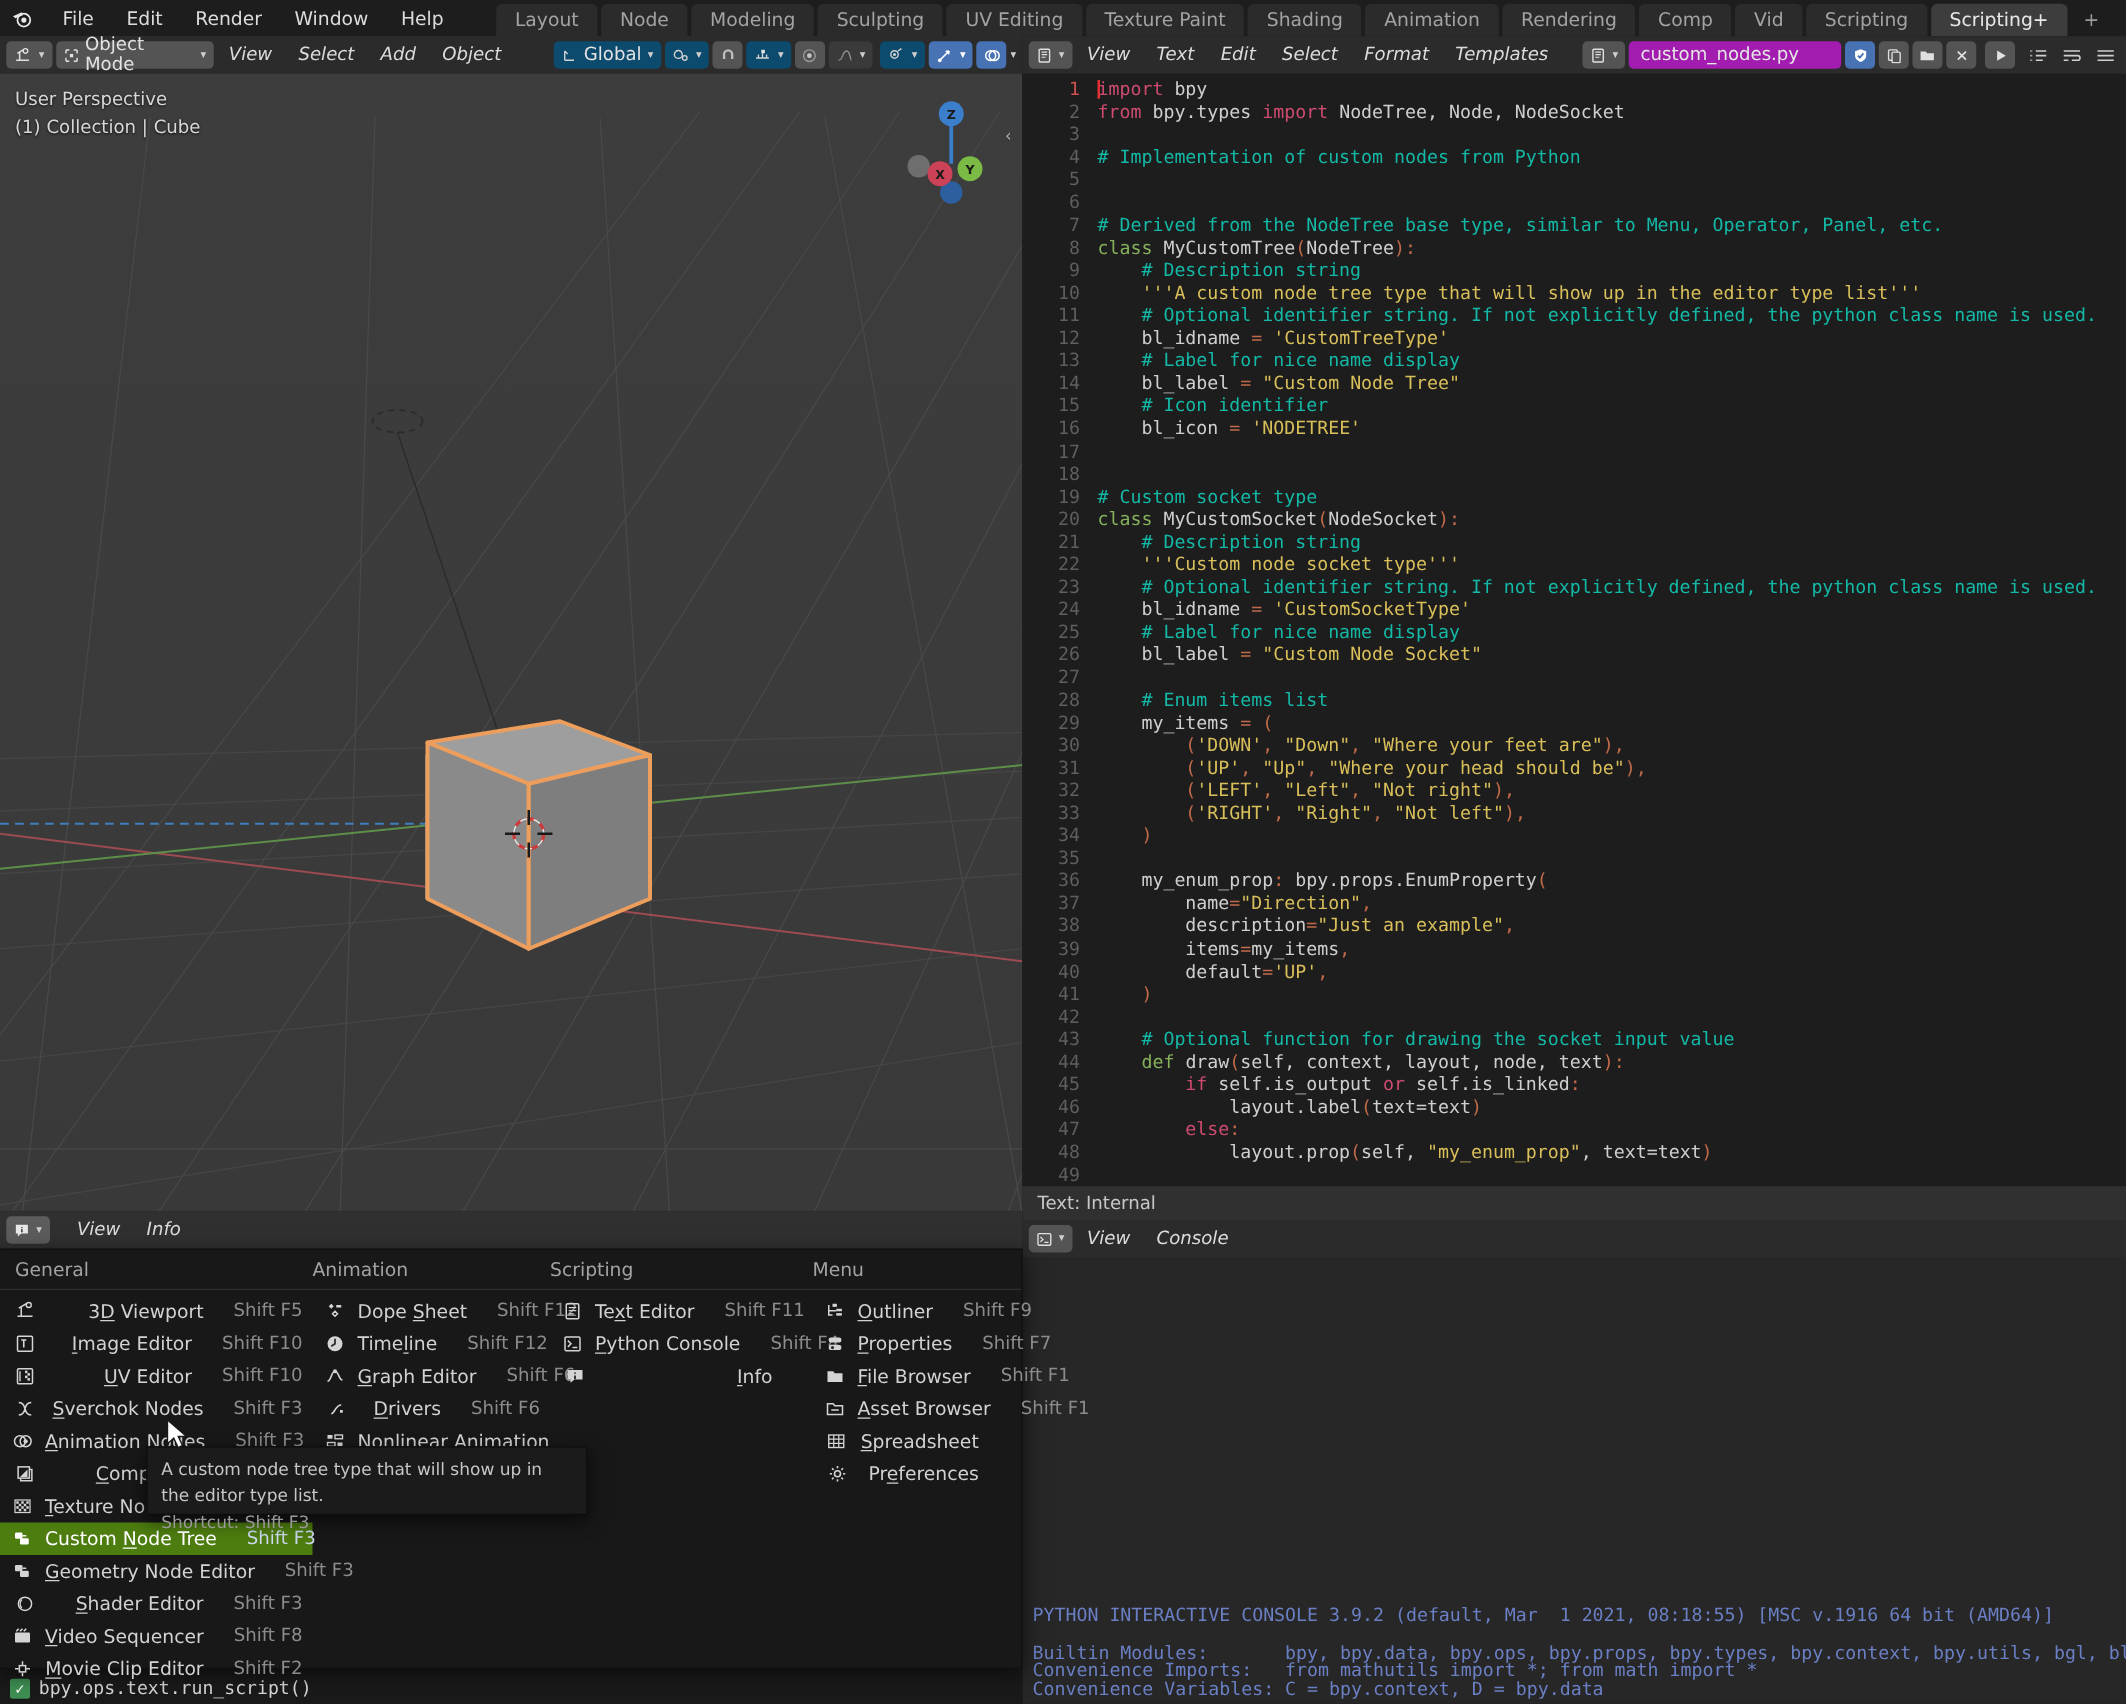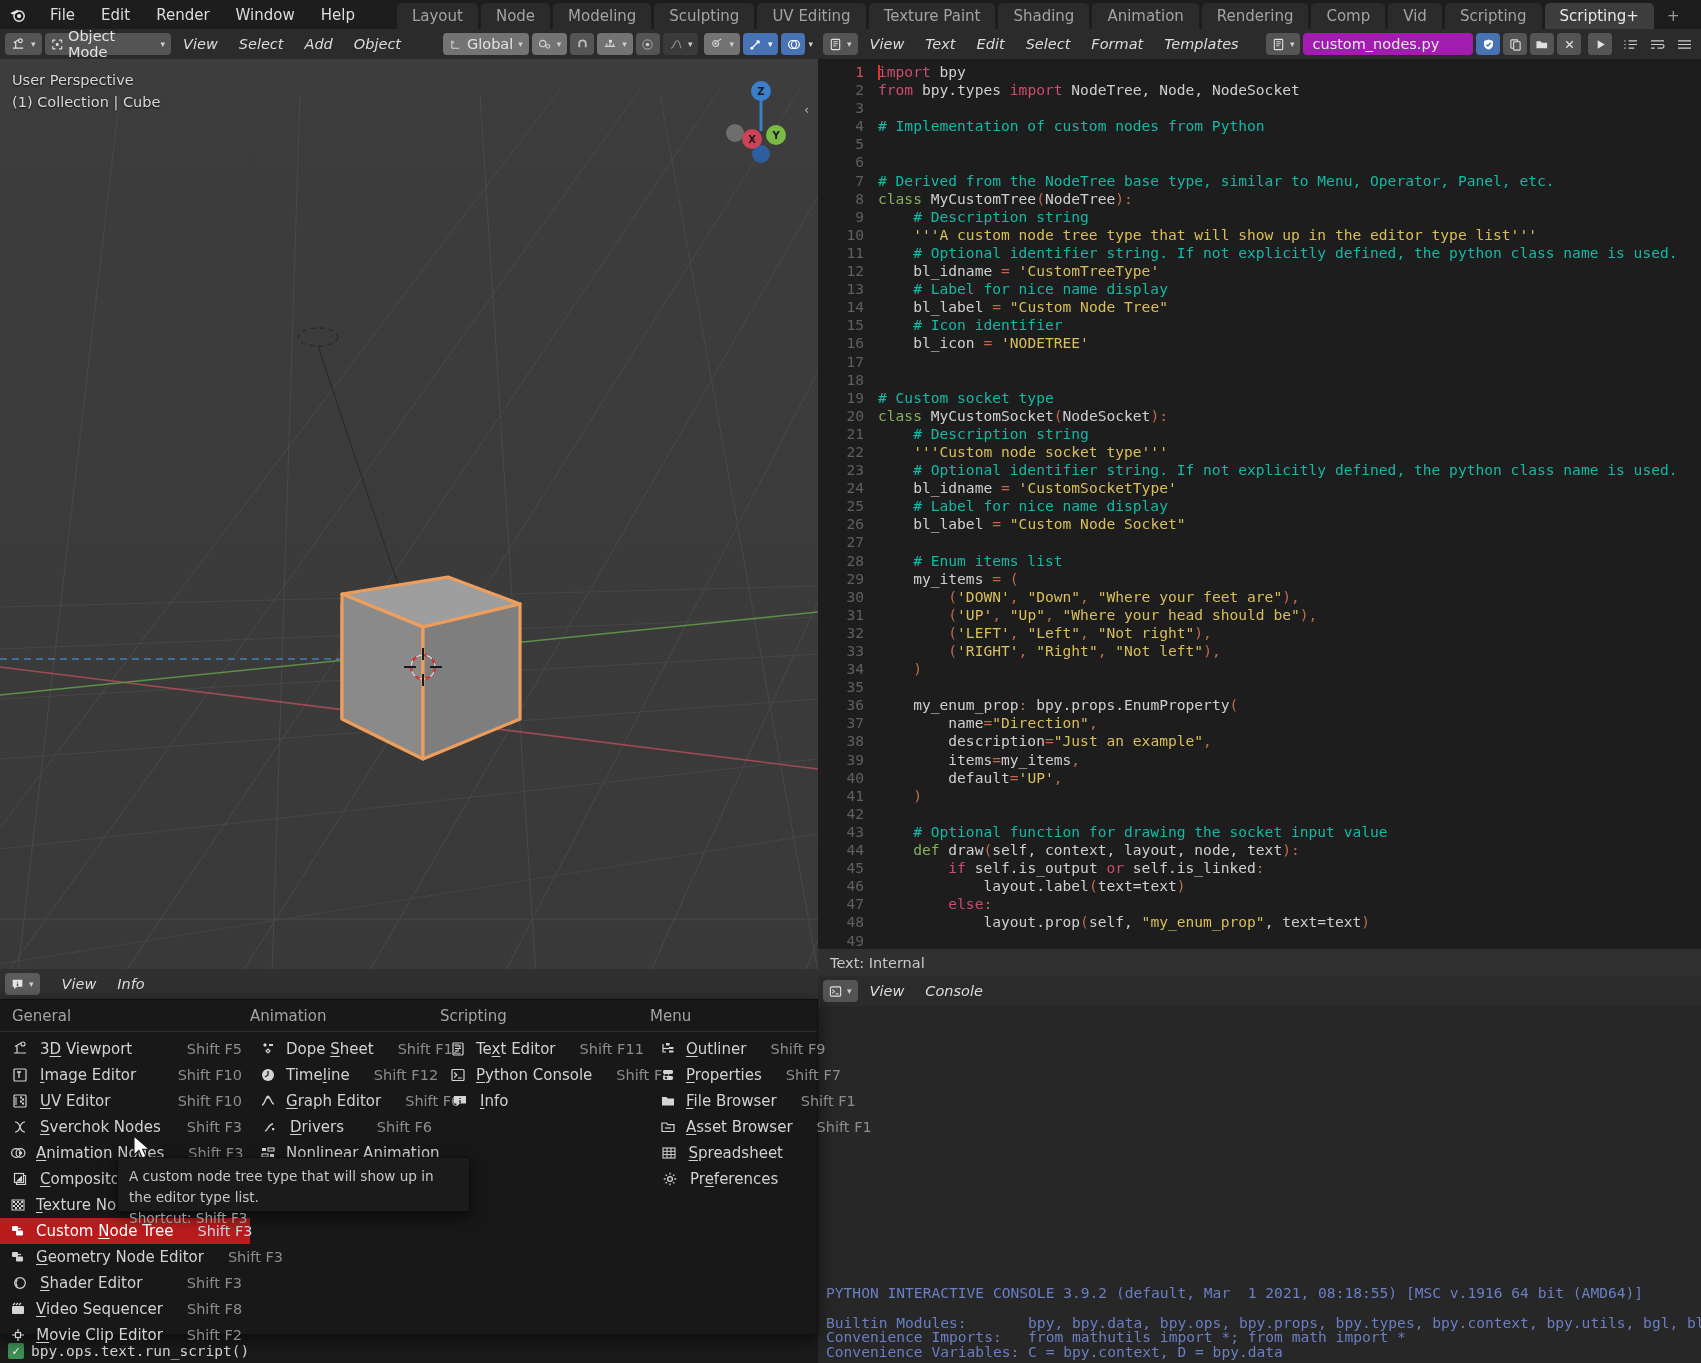--- a/index.html
+++ b/index.html
@@ -35,21 +35,21 @@
     height:30px; gap:3px; padding:0 5px;
   }
   .hbtn{
     height:22px; display:flex; align-items:center; padding:0 9px;
     color:#dcdcdc; font-size:14.5px; border-radius:4px; background:transparent;font-style:italic;
   }
   .hbox{
     height:22px; display:flex; align-items:center; gap:5px;
     background:#545454; border-radius:4px; padding:0 6px; color:#e2e2e2; font-size:14.5px;
   }
-  .hbox.dark{ background:#737373; }
+  .hbox.dark{ background:#0c4a6e; }
   .iconbtn{
     height:22px; min-width:24px; display:flex; align-items:center; justify-content:center;
     background:#545454; border-radius:4px; color:#e0e0e0; font-size:13px;
   }
   .iconbtn.flat{ background:transparent;}
   .iconbtn.blue{ background:#4772b3; }
   .chev{ font-size:9px; color:#cfcfcf; }
 
   
   #viewport{
@@ -127,23 +127,23 @@
   }
   .etm-colhead{
     display:flex; height:32px; align-items:center;
     border-bottom:1px solid #2e2e2e;
   }
   .etm-colhead .ch{ color:#a3a3a3; font-size:15px; }
   .etm-cols{ display:flex; padding-top:4px;}
   .etm-col{ }
   .etm-item{
     display:flex; align-items:center; height:26px; padding:0 8px 0 10px;
-    color:#d2d2d2; font-size:15px; gap:10px; position:relative;
-  }
-  .etm-item.hl{ background:#b91c1c; color:#ffffff;}
+    color:#d2d2d2; font-size:15px; gap:10px; position:relative;text-align:right;
+  }
+  .etm-item.hl{ background:#4d7c0f; color:#ffffff;}
   .etm-ico{ width:20px; height:18px; display:flex; align-items:center; justify-content:center;}
   .etm-lbl{ flex:1; white-space:nowrap;}
   .etm-lbl u{ text-decoration:underline; text-underline-offset:2px;}
   .etm-sc{ color:#8c8c8c; font-size:14.5px; white-space:nowrap; padding-left:14px;}
   .etm-item.hl .etm-sc{ color:#cbd8ec; }
 
   
   #tooltip{
     position:absolute; left:117px; top:1157px; width:353px; height:55px;
     background:#1b1b1b; border:1px solid #0d0d0d;

